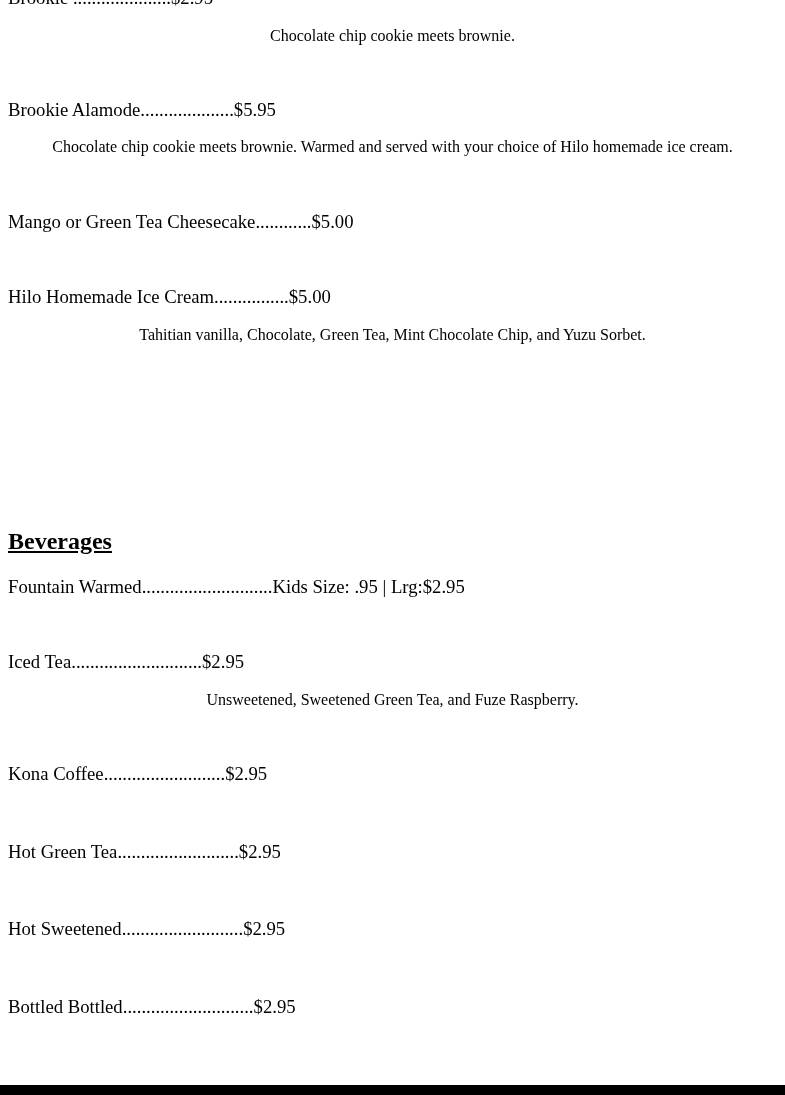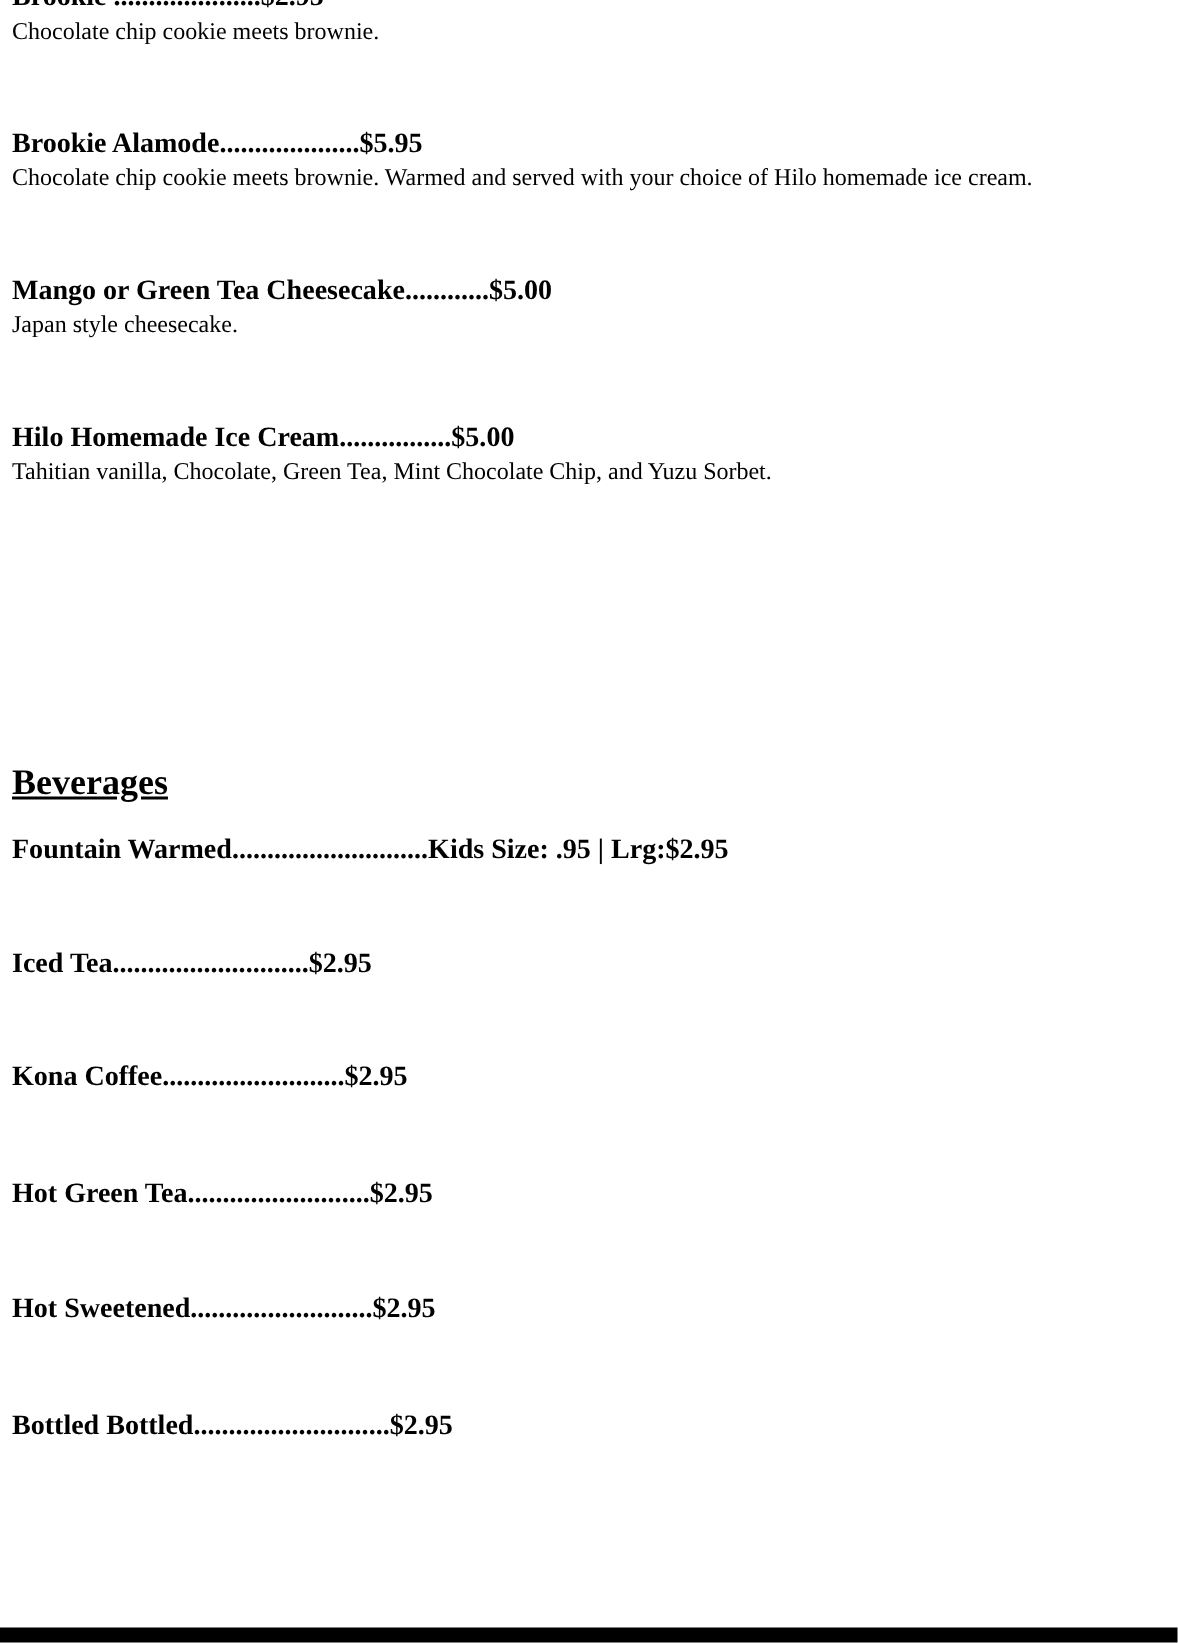--- a/index.html
+++ b/index.html
@@ -14,30 +14,31 @@
   .content {
     position: relative;
     top: -13px;
     padding: 0 8px;
   }
   .menu-section { margin: 0; }
   .menu-item { margin: 0 0 54px 0; }
   .menu-item.no-desc { margin-bottom: 56px; }
   .item-title {
     font-size: 18.7px;
-    font-weight: bold;
+    font-weight: normal;
     margin: 0;
     line-height: 1.15;
     white-space: nowrap;
   }
   .item-desc {
     font-size: 16px;
     font-weight: normal;
-    margin: 4px 0 0 0;
+    margin: 18px 0 0 0;
     line-height: 1.15;
+    text-align: center;
   }
   .section-heading {
     font-size: 24px;
     font-weight: bold;
     margin: 184px 0 20px 0;
     line-height: 1.15;
     text-decoration: underline;
   }
   .footer-bar {
     position: fixed;
@@ -60,40 +61,40 @@
       <p class="item-desc">Chocolate chip cookie meets brownie.</p>
     </div>
 
     <div class="menu-item">
       <h3 class="item-title"><span>Brookie Alamode</span><span>....................</span><span>$5.95</span></h3>
       <p class="item-desc">Chocolate chip cookie meets brownie. Warmed and served with your choice of Hilo homemade ice cream.</p>
     </div>
 
     <div class="menu-item">
       <h3 class="item-title"><span>Mango or Green Tea Cheesecake</span><span>............</span><span>$5.00</span></h3>
-      <p class="item-desc">Japan style cheesecake.</p>
     </div>
 
     <div class="menu-item">
       <h3 class="item-title"><span>Hilo Homemade Ice Cream</span><span>................</span><span>$5.00</span></h3>
       <p class="item-desc">Tahitian vanilla, Chocolate, Green Tea, Mint Chocolate Chip, and Yuzu Sorbet.</p>
     </div>
 
   </section>
 
   <section class="menu-section">
 
     <h2 class="section-heading">Beverages</h2>
 
     <div class="menu-item">
       <h3 class="item-title"><span>Fountain Warmed</span><span>............................</span><span>Kids Size: .95 | Lrg:$2.95</span></h3>
     </div>
 
     <div class="menu-item">
       <h3 class="item-title"><span>Iced Tea</span><span>............................</span><span>$2.95</span></h3>
+      <p class="item-desc">Unsweetened, Sweetened Green Tea, and Fuze Raspberry.</p>
     </div>
 
     <div class="menu-item no-desc">
       <h3 class="item-title"><span>Kona Coffee</span><span>..........................</span><span>$2.95</span></h3>
     </div>
 
     <div class="menu-item no-desc">
       <h3 class="item-title"><span>Hot Green Tea</span><span>..........................</span><span>$2.95</span></h3>
     </div>
 

